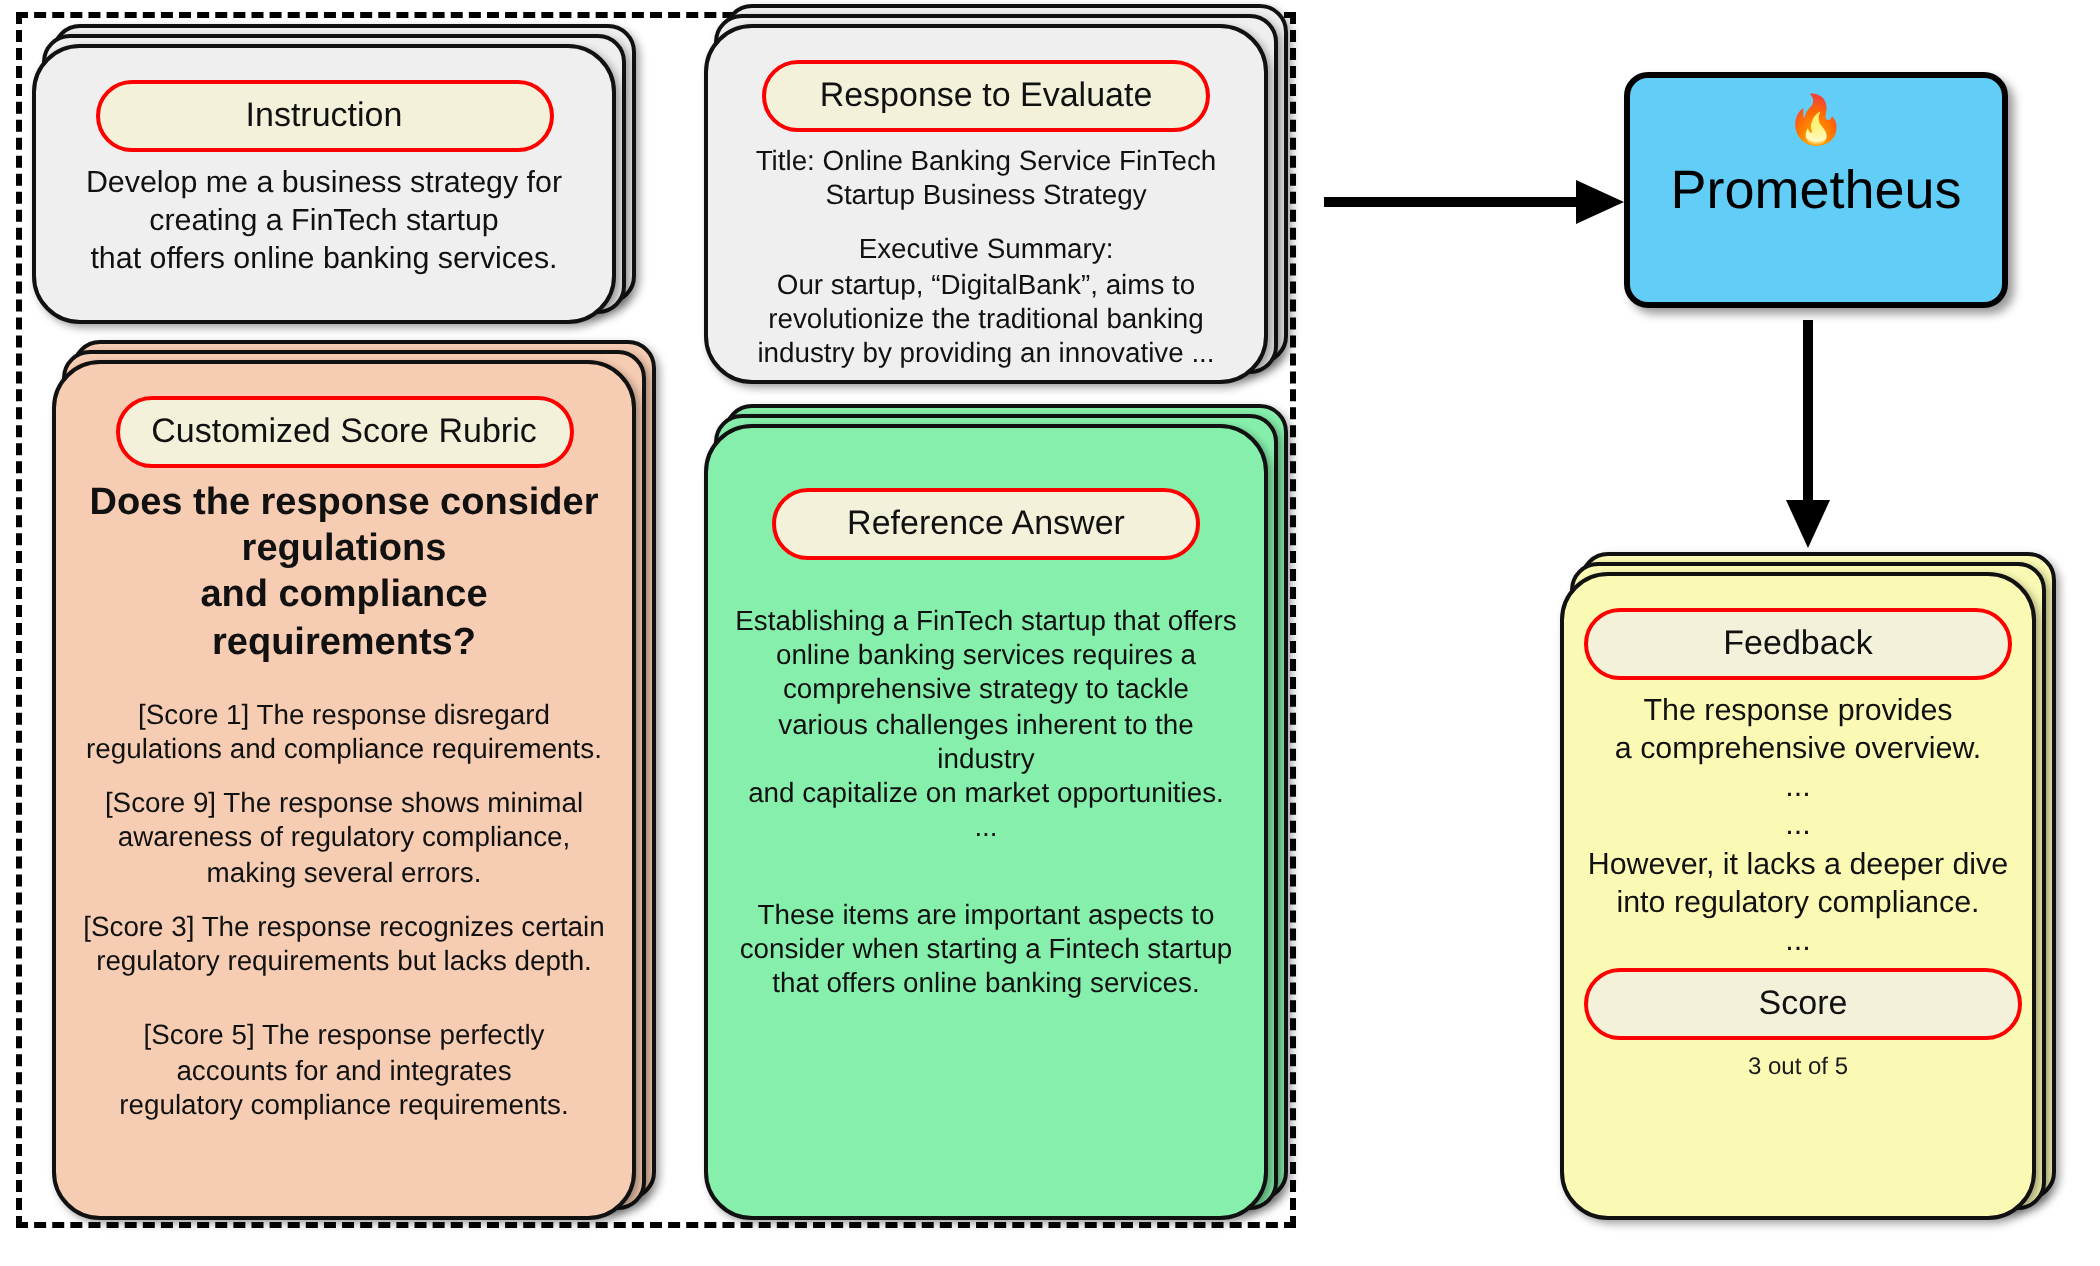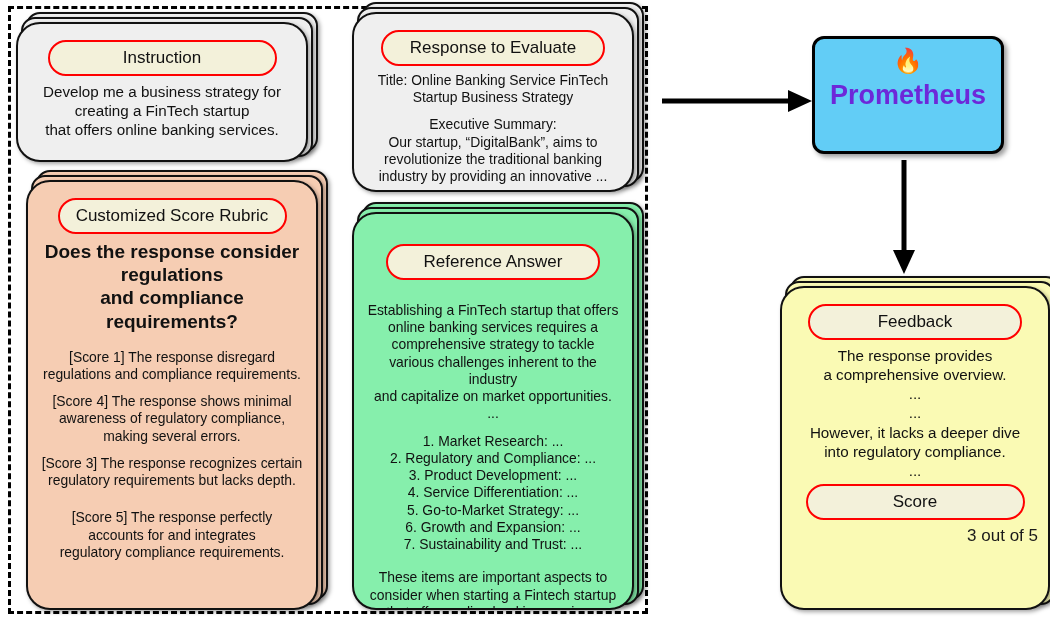--- a/index.html
+++ b/index.html
@@ -116,33 +116,32 @@
     padding-top: 10px;
   }
   #prometheus-box .flame {
     font-size: 24px;
     line-height: 1;
     display: block;
     height: 26px;
   }
   #prometheus-box .label {
     font-size: 27px;
-    font-weight: bold;
-    color: #6d28d9;
+    font-weight: normal;
+    color: #000000;
     line-height: 1.1;
     margin-top: 6px;
   }
 
-  #feedback-stack { left: 780px; top: 286px; width: 270px; height: 324px; }
+  #feedback-stack { left: 780px; top: 286px; width: 238px; height: 324px; }
 
   .score-text {
-    font-size: 17px;
+    font-size: 12px;
     line-height: 1.2;
     margin-top: 5px;
-    text-align: right;
   }
 
   
   .arrow-svg {
     position: absolute;
     overflow: visible;
   }
 </style>
 </head>
 <body>
@@ -164,21 +163,21 @@
   <div class="layer l2 c-peach"></div>
   <div class="layer l1 c-peach"></div>
   <div class="card c-peach">
     <span class="pill w-wide">Customized Score Rubric</span>
     <div class="body-text strong">Does the response consider regulations
 and compliance requirements?</div>
     <div class="gap-md"></div>
     <div class="body-text small">[Score 1] The response disregard
 regulations and compliance requirements.</div>
     <div class="gap-sm"></div>
-    <div class="body-text small">[Score 4] The response shows minimal
+    <div class="body-text small">[Score 9] The response shows minimal
 awareness of regulatory compliance,
 making several errors.</div>
     <div class="gap-sm"></div>
     <div class="body-text small">[Score 3] The response recognizes certain
 regulatory requirements but lacks depth.</div>
     <div class="gap-sm"></div>
     <div class="gap-sm"></div>
     <div class="body-text small">[Score 5] The response perfectly
 accounts for and integrates
 regulatory compliance requirements.</div>
@@ -207,27 +206,20 @@
     <div style="height:14px"></div>
     <span class="pill w-nar">Reference Answer</span>
     <div class="gap-md"></div>
     <div class="body-text small">Establishing a FinTech startup that offers
 online banking services requires a
 comprehensive strategy to tackle
 various challenges inherent to the industry
 and capitalize on market opportunities.</div>
     <div class="body-text small">...</div>
     <div class="gap-sm"></div>
-    <div class="body-text small">1. Market Research: ...
-2. Regulatory and Compliance: ...
-3. Product Development: ...
-4. Service Differentiation: ...
-5. Go-to-Market Strategy: ...
-6. Growth and Expansion: ...
-7. Sustainability and Trust: ...</div>
     <div class="gap-md"></div>
     <div class="body-text small">These items are important aspects to
 consider when starting a Fintech startup
 that offers online banking services.</div>
   </div>
 </div>
 
 <svg class="arrow-svg" style="left:660px; top:86px;" width="156" height="30" viewBox="0 0 156 30">
   <line x1="2" y1="15" x2="132" y2="15" stroke="#000000" stroke-width="5"></line>
   <polygon points="128,4 152,15 128,26" fill="#000000"></polygon>

